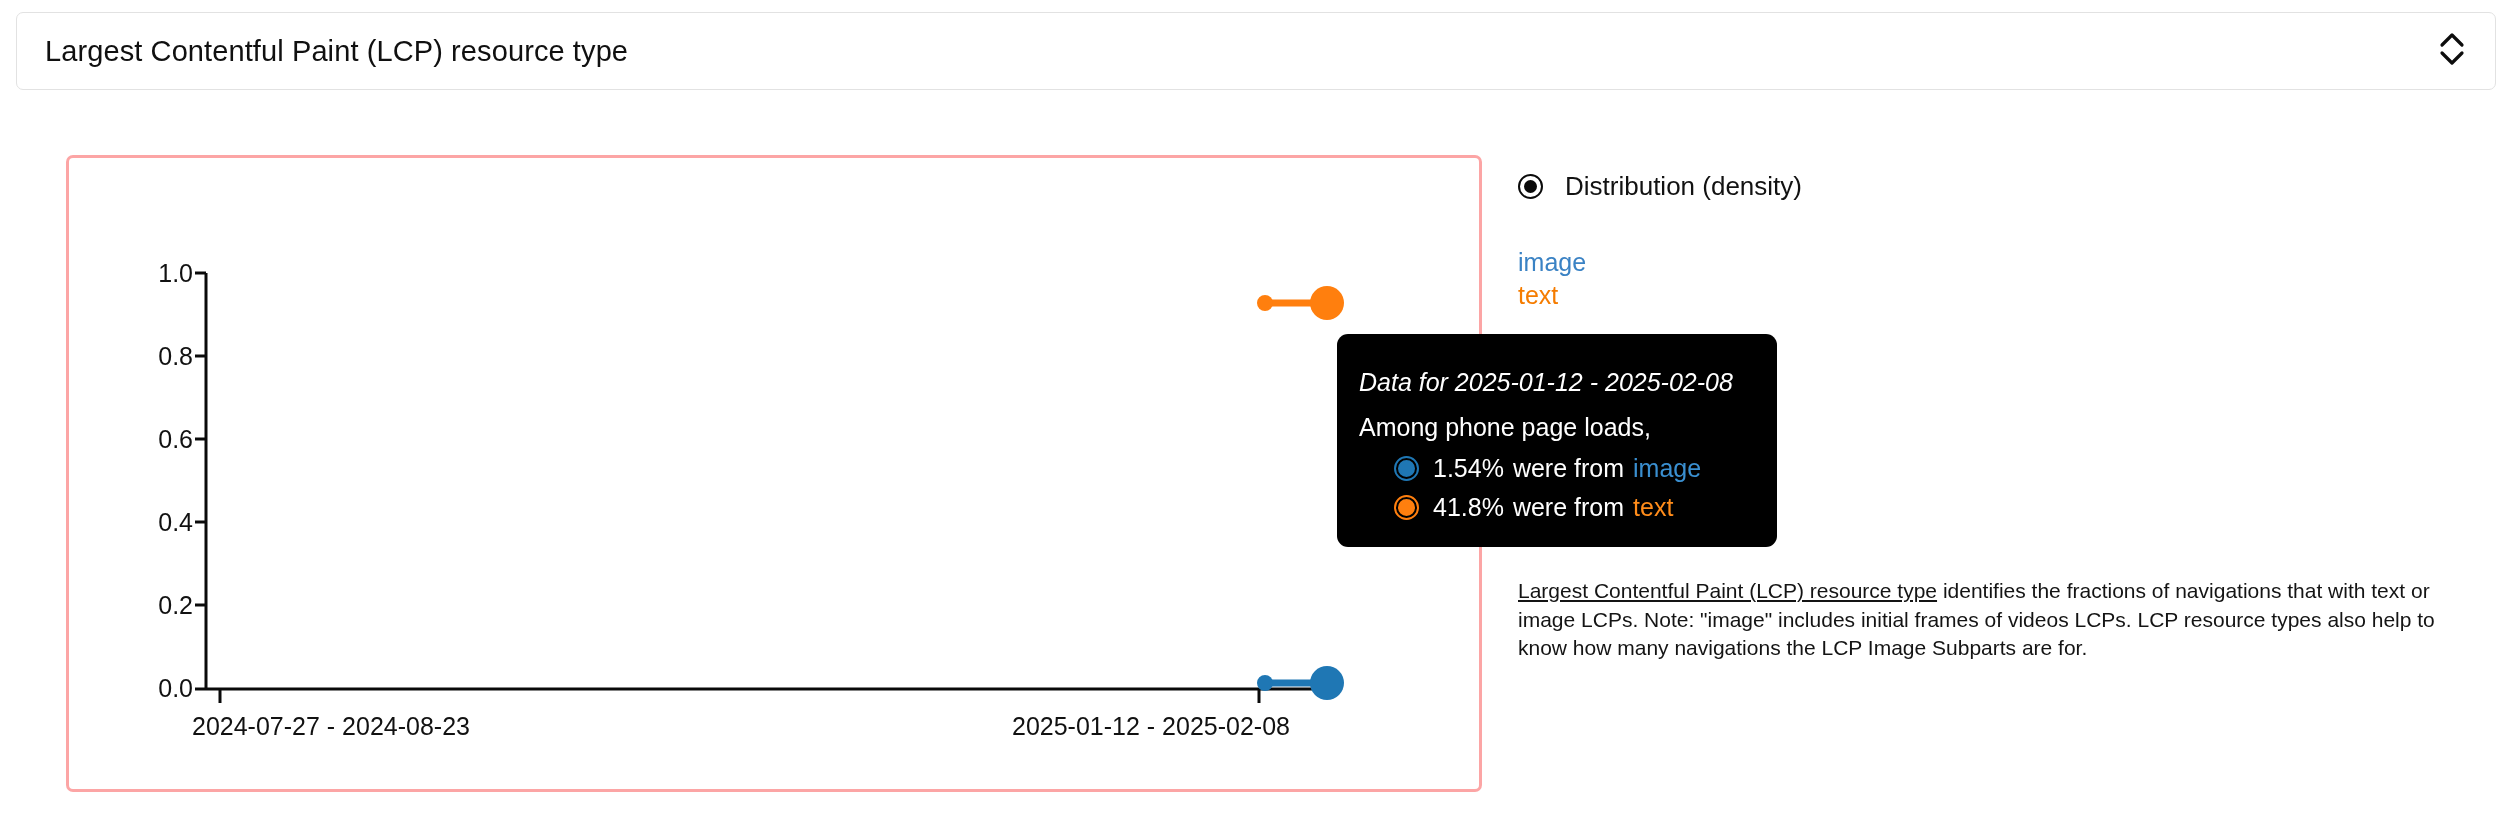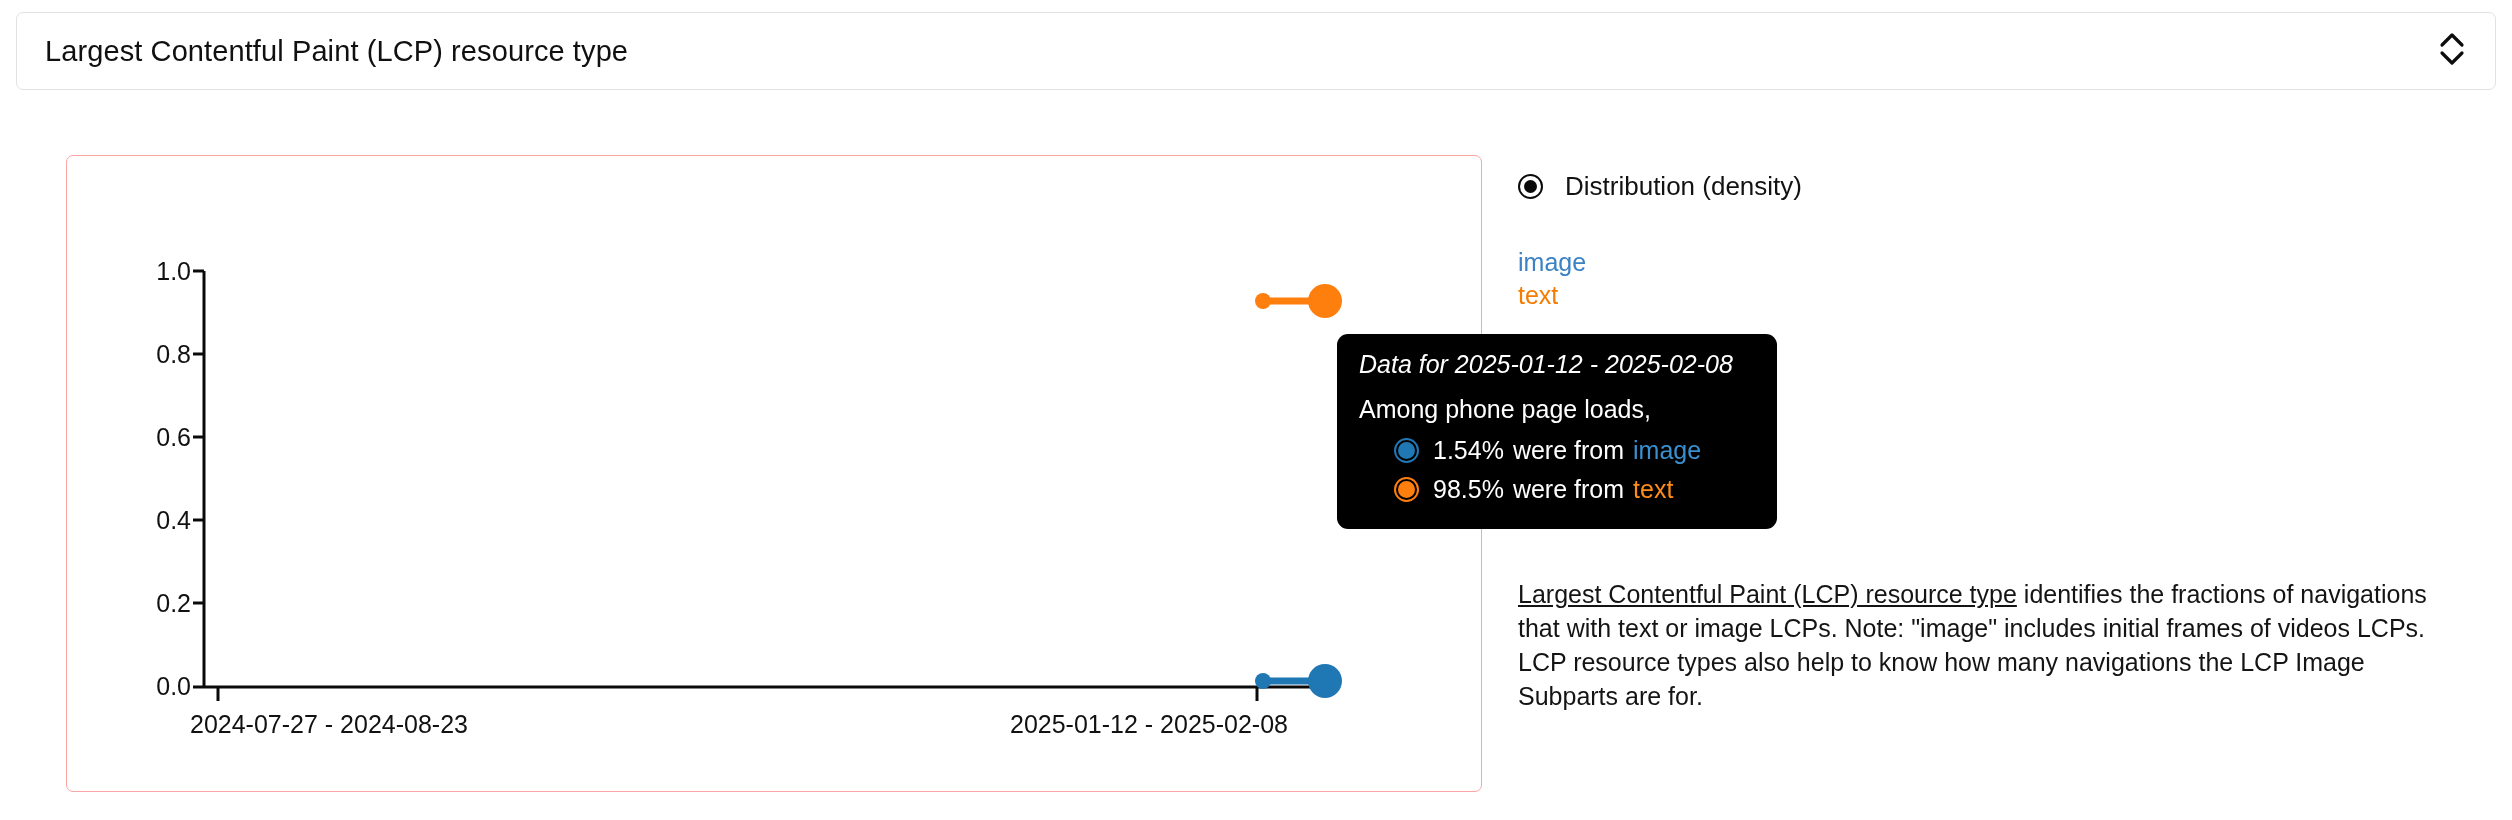--- a/index.html
+++ b/index.html
@@ -33,21 +33,21 @@
     color: #101010;
     white-space: nowrap;
   }
   .chev-icon { display: block; }
 
   
   .chart-card {
     position: absolute;
     left: 66px; top: 155px;
     width: 1416px; height: 637px;
-    border: 1px solid #fca5a5;
+    border: 3px solid #fca5a5;
     border-radius: 7px;
     background: #ffffff;
     overflow: hidden;
   }
   .chart-svg { display: block; }
 
   
   .side {
     position: absolute;
     left: 1518px; top: 155px;
@@ -76,21 +76,21 @@
 
   .legend { margin-top: 42px; line-height: 1.32; }
   .legend-item { font-size: 25px; }
   .legend-image { color: #3a82c4; }
   .legend-text { color: #f57c00; }
 
   .desc {
     position: absolute;
     left: 1518px; top: 577px;
     width: 950px;
-    font-size: 25px;
+    font-size: 21px;
     line-height: 1.36;
     color: #141414;
   }
   .desc a {
     color: #141414;
     text-decoration: underline;
     text-underline-offset: 2px;
   }
   .tip {
     position: absolute;
@@ -106,21 +106,21 @@
     margin-right: 5px;
   }
 
   
   .tooltip {
     position: absolute;
     left: 1337px; top: 334px;
     width: 440px;
     background: #000000;
     border-radius: 11px;
-    padding: 16px 26px 25px 22px;
+    padding: 34px 26px 25px 22px;
     color: #ffffff;
   }
   .tt-title {
     font-style: italic;
     font-size: 25px;
     white-space: nowrap;
     margin-bottom: 5px;
   }
   .tt-sub { font-size: 25px; margin-bottom: 12px; margin-top: 16px; }
   .tt-row {
@@ -230,21 +230,21 @@
 
     <div class="tt-row">
       <span class="tt-dot blue"></span>
       <span>1.54%</span>
       <span style="margin-left:-7px"> were from </span>
       <span class="c-image" style="margin-left:-7px">image</span>
     </div>
 
     <div class="tt-row">
       <span class="tt-dot orange"></span>
-      <span>98.5%</span>
+      <span>41.8%</span>
       <span style="margin-left:-7px"> were from </span>
       <span class="c-text" style="margin-left:-7px">text</span>
     </div>
   </div>
 
   <div class="side">
     <div class="metric-row">
       <span class="radio-outer">
         <span class="radio-inner"></span>
       </span>

